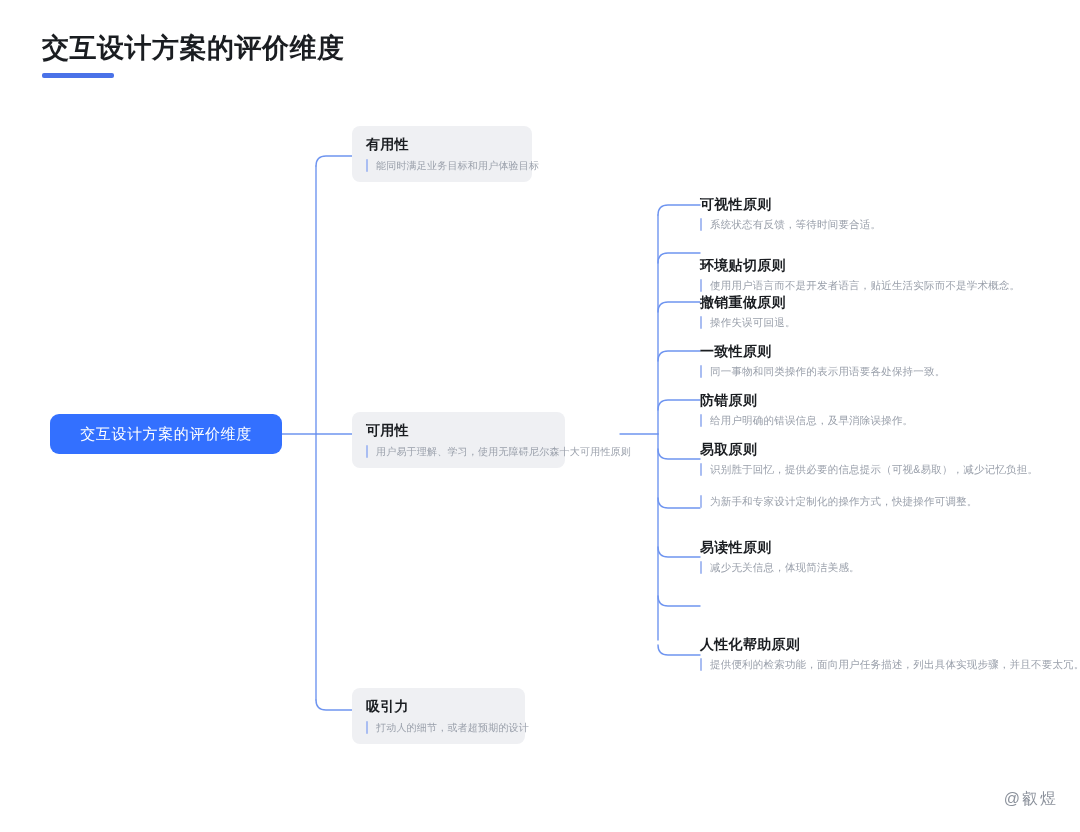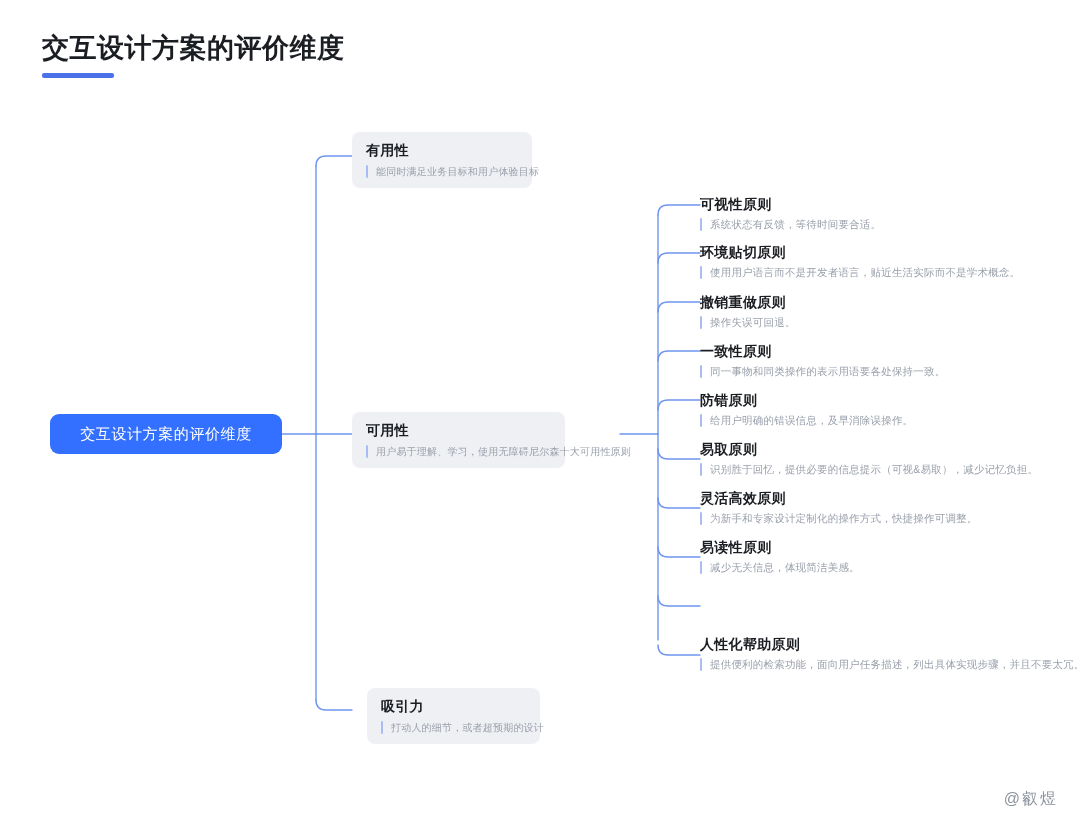--- a/index.html
+++ b/index.html
@@ -186,53 +186,53 @@
       <path d="M658 547 Q 658 557 668 557 H 700"></path>
       <path d="M658 596 Q 658 606 668 606 H 700"></path>
       <path d="M658 645 Q 658 655 668 655 H 700"></path>
     </g>
   </svg>
 
   <div id="root-node">
     <span class="root-label">交互设计方案的评价维度</span>
   </div>
 
-  <div class="branch-node" style="left:352px; top:132px; width:180px;">
+  <div class="branch-node" style="left:352px; top:126px; width:180px;">
     <div class="node-title">有用性</div>
     <div class="node-desc-row">
       <span class="desc-tick"></span>
       <span class="node-desc">能同时满足业务目标和用户体验目标</span>
     </div>
   </div>
 
   <div class="branch-node" style="left:352px; top:412px; width:213px;">
     <div class="node-title">可用性</div>
     <div class="node-desc-row">
       <span class="desc-tick"></span>
       <span class="node-desc">用户易于理解、学习，使用无障碍尼尔森十大可用性原则</span>
     </div>
   </div>
 
-  <div class="branch-node" style="left:367px; top:688px; width:173px;">
+  <div class="branch-node" style="left:352px; top:688px; width:173px;">
     <div class="node-title">吸引力</div>
     <div class="node-desc-row">
       <span class="desc-tick"></span>
       <span class="node-desc">打动人的细节，或者超预期的设计</span>
     </div>
   </div>
 
   <div class="leaf-node" style="top:196px;">
     <div class="node-title">可视性原则</div>
     <div class="node-desc-row">
       <span class="desc-tick"></span>
       <span class="node-desc">系统状态有反馈，等待时间要合适。</span>
     </div>
   </div>
 
-  <div class="leaf-node" style="top:244px;">
+  <div class="leaf-node" style="top:257px;">
     <div class="node-title">环境贴切原则</div>
     <div class="node-desc-row">
       <span class="desc-tick"></span>
       <span class="node-desc">使用用户语言而不是开发者语言，贴近生活实际而不是学术概念。</span>
     </div>
   </div>
 
   <div class="leaf-node" style="top:294px;">
     <div class="node-title">撤销重做原则</div>
     <div class="node-desc-row">
@@ -259,21 +259,20 @@
 
   <div class="leaf-node" style="top:441px;">
     <div class="node-title">易取原则</div>
     <div class="node-desc-row">
       <span class="desc-tick"></span>
       <span class="node-desc">识别胜于回忆，提供必要的信息提示（可视&amp;易取），减少记忆负担。</span>
     </div>
   </div>
 
   <div class="leaf-node" style="top:490px;">
-    <div class="node-title">灵活高效原则</div>
     <div class="node-desc-row">
       <span class="desc-tick"></span>
       <span class="node-desc">为新手和专家设计定制化的操作方式，快捷操作可调整。</span>
     </div>
   </div>
 
   <div class="leaf-node" style="top:539px;">
     <div class="node-title">易读性原则</div>
     <div class="node-desc-row">
       <span class="desc-tick"></span>

